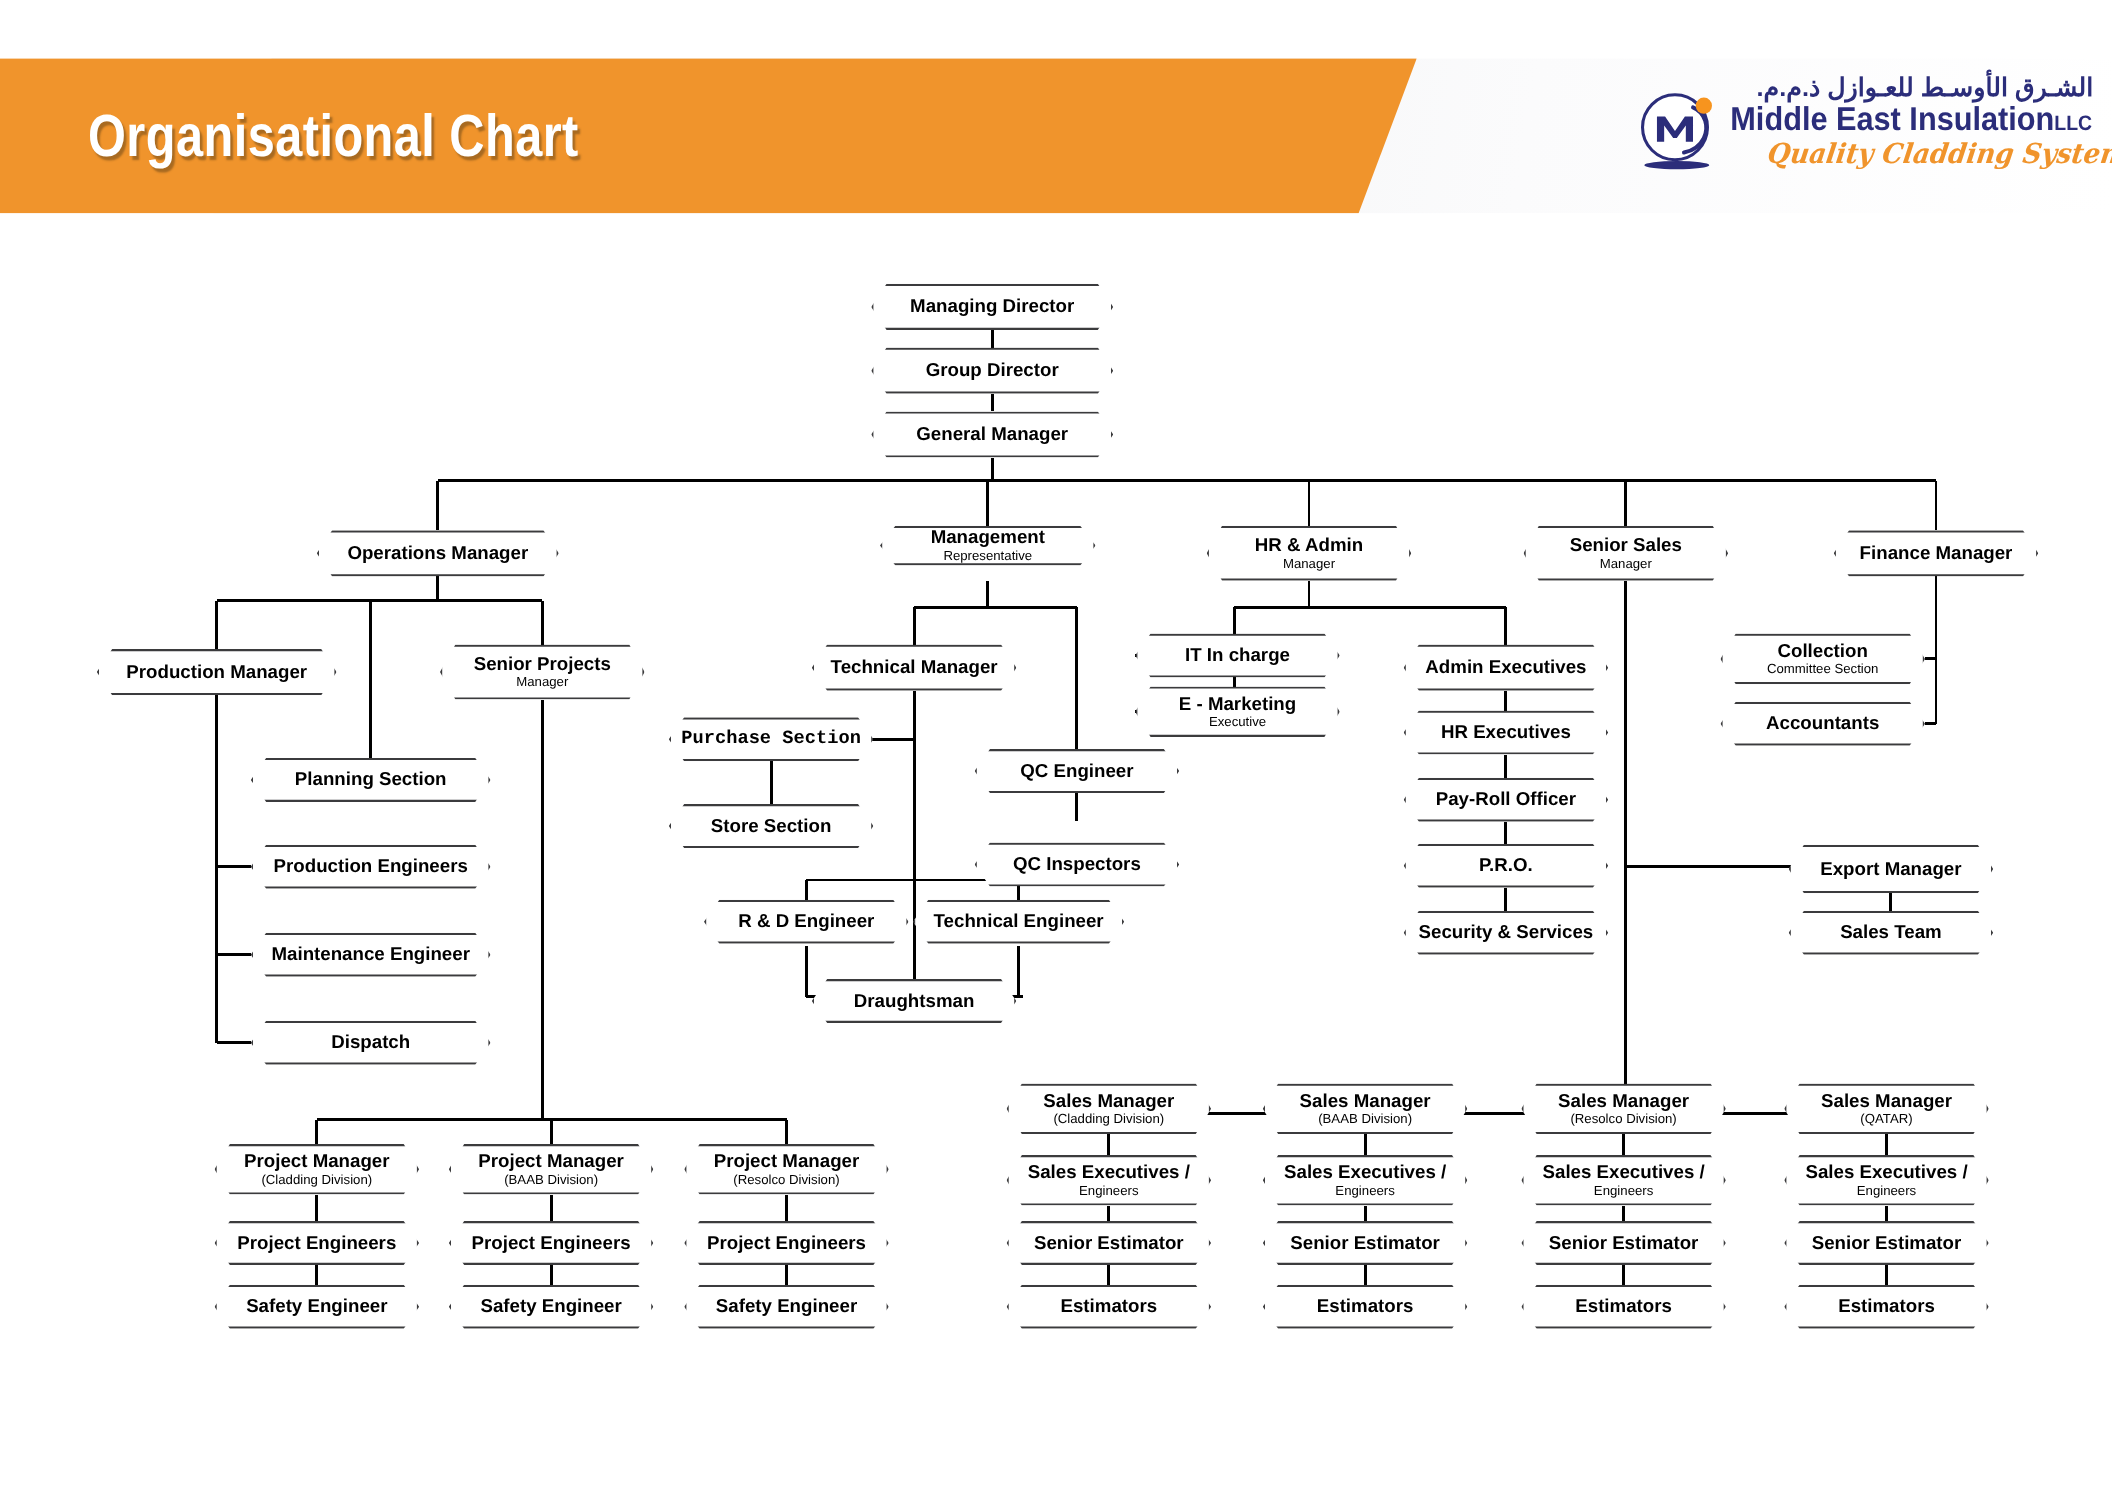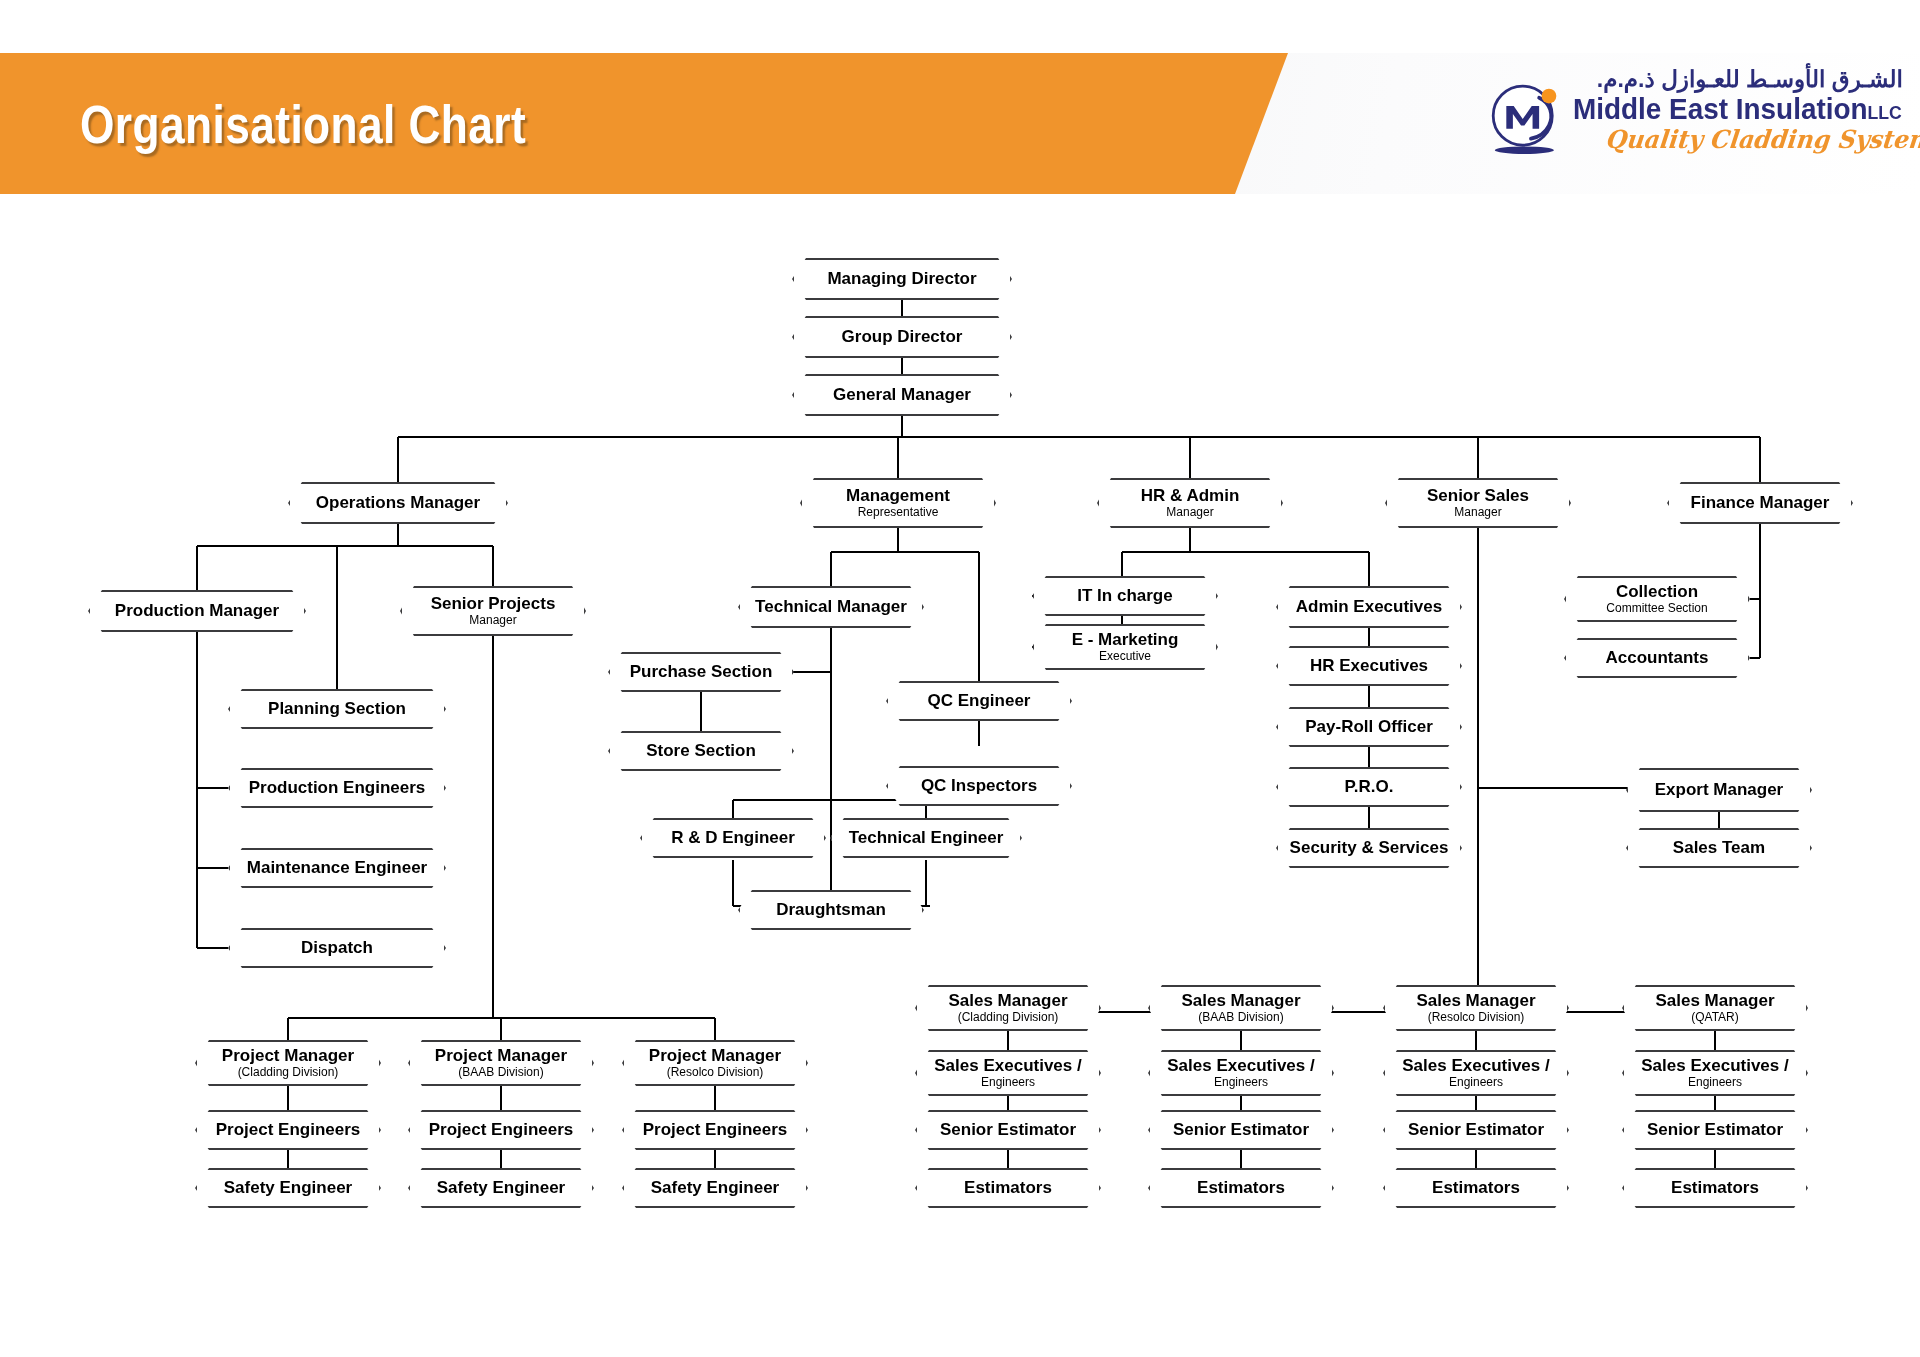--- a/index.html
+++ b/index.html
@@ -297,21 +297,21 @@
         </div>
         <div class="node" style="left: 792px; top: 316px; width: 220px; height: 42px;">
           <div>Group Director</div>
         </div>
         <div class="node" style="left: 792px; top: 374px; width: 220px; height: 42px;">
           <div>General Manager</div>
         </div>
         <div class="node" style="left: 288px; top: 482px; width: 220px; height: 42px;">
           <div>Operations Manager</div>
         </div>
-        <div class="node two-line" style="left: 800px; top: 478px; width: 196px; height: 50px; justify-content: center;">
+        <div class="node two-line" style="left: 800px; top: 478px; width: 196px; height: 36px; justify-content: center;">
           <div>Management<span class="sub">Representative</span></div>
         </div>
         <div class="node two-line" style="left: 1097px; top: 478px; width: 186px; height: 50px;">
           <div>HR &amp; Admin<span class="sub">Manager</span></div>
         </div>
         <div class="node two-line" style="left: 1385px; top: 478px; width: 186px; height: 50px;">
           <div>Senior Sales<span class="sub">Manager</span></div>
         </div>
         <div class="node" style="left: 1667px; top: 482px; width: 186px; height: 42px;">
           <div>Finance Manager</div>
@@ -333,21 +333,21 @@
         </div>
         <div class="node" style="left: 1276px; top: 586px; width: 186px; height: 42px;">
           <div>Admin Executives</div>
         </div>
         <div class="node two-line" style="left: 1564px; top: 576px; width: 186px; height: 46px;">
           <div>Collection<span class="sub">Committee Section</span></div>
         </div>
         <div class="node" style="left: 228px; top: 689px; width: 218px; height: 40px;">
           <div>Planning Section</div>
         </div>
-        <div class="node" style="left: 608px; top: 652px; width: 186px; height: 40px;">
+        <div class="node" style="left: 608px; top: 652px; width: 186px; height: 40px; font-family: Liberation Mono, monospace;">
           <div>Purchase Section</div>
         </div>
         <div class="node" style="left: 1276px; top: 646px; width: 186px; height: 40px;">
           <div>HR Executives</div>
         </div>
         <div class="node" style="left: 1564px; top: 638px; width: 186px; height: 40px;">
           <div>Accountants</div>
         </div>
         <div class="node" style="left: 886px; top: 681px; width: 186px; height: 40px;">
           <div>QC Engineer</div>

